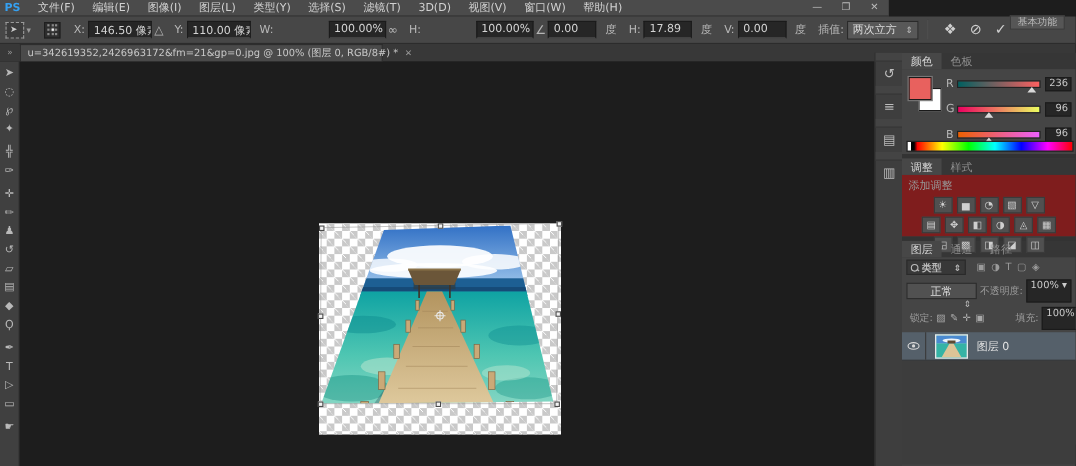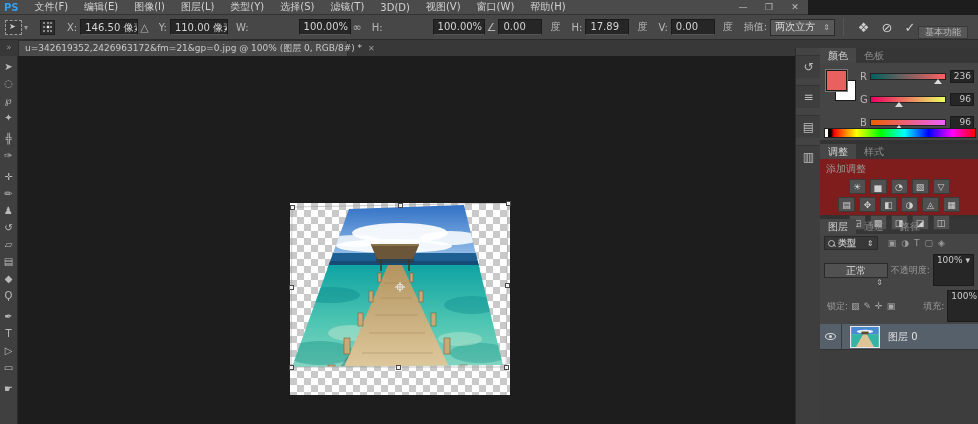--- a/index.html
+++ b/index.html
@@ -98,21 +98,21 @@
   .layers-body { background:#454545; height:170px; }
   .lrow { display:flex; align-items:center; padding:2px 4px; }
   .filter-box { display:flex; align-items:center; background:#383838; border:1px solid #2a2a2a; height:14px;
     padding:0 3px; color:#bbb; font-size:9px; gap:3px;font-weight:bold; }
   .mag { position:relative; width:7px; height:7px; }
   .mag:before { content:""; position:absolute; left:0; top:0; width:5px; height:5px; border:1px solid #bbb; border-radius:50%; }
   .mag:after { content:""; position:absolute; left:5px; top:5px; width:3px; height:1px; background:#bbb; transform:rotate(45deg); }
   .f-icons { display:flex; gap:5px; margin-left:10px; color:#9b9b9b; font-size:9px; }
   .blend-dd { width:82px; height:15px; background:#515151; border:1px solid #2a2a2a; color:#ddd; font-size:10px;
     display:flex; align-items:center; padding:0 4px;flex-direction:column; }
-  .mini-box { background:#262626; border:1px solid #1b1b1b; height:32px; color:#ccc; font-size:9px;
+  .mini-box { background:#262626; border:1px solid #1b1b1b; height:21px; color:#ccc; font-size:9px;
     padding:0 3px; white-space:nowrap; }
   .dim-label { color:#9b9b9b; font-size:9px; margin:0 3px; white-space:nowrap; }
   .lock-icons { display:flex; gap:4px; color:#a8a8a8; font-size:9px; }
   .layer-list { background:#3d3d3d; height:120px; }
   .layer-row { display:flex; align-items:center; height:26px; background:#55606a; border-bottom:1px solid #333; }
   .eye-cell { width:22px; text-align:center; border-right:1px solid #3a3a3a; align-self:stretch;
     display:flex; align-items:center; justify-content:center; }
   .eye { width:11px; height:7px; border:1px solid #d8d8d8; border-radius:50%; position:relative; }
   .eye:after { content:""; position:absolute; left:3px; top:1px; width:3px; height:3px; background:#d8d8d8; border-radius:50%; }
   .layer-thumb { width:30px; height:22px; border:1px solid #e8e8e8; margin:0 8px; background:#9cc; }
@@ -181,21 +181,21 @@
     <span class="ob-label">插值:</span>
     <span class="dropdown">
       <span>两次立方</span>
       <span class="dd-arrows">⇕</span>
     </span>
     <span class="ob-sep"></span>
     <span class="ob-btn">❖</span>
     <span class="ob-btn">⊘</span>
     <span class="ob-btn">✓</span>
   </div>
-  <div class="workspace-btn" style="top:26px;font-family:Liberation Mono, monospace;">基本功能</div>
+  <div class="workspace-btn" style="top:14px;">基本功能</div>
 
   <div class="tabbar">
     <span class="tab-chevron">»</span>
     <div class="doctab">
       <span>u=342619352,2426963172&amp;fm=21&amp;gp=0.jpg @ 100% (图层 0, RGB/8#) *</span>
       <span class="close">✕</span>
     </div>
   </div>
 
   <div class="toolbar" id="toolbar">

